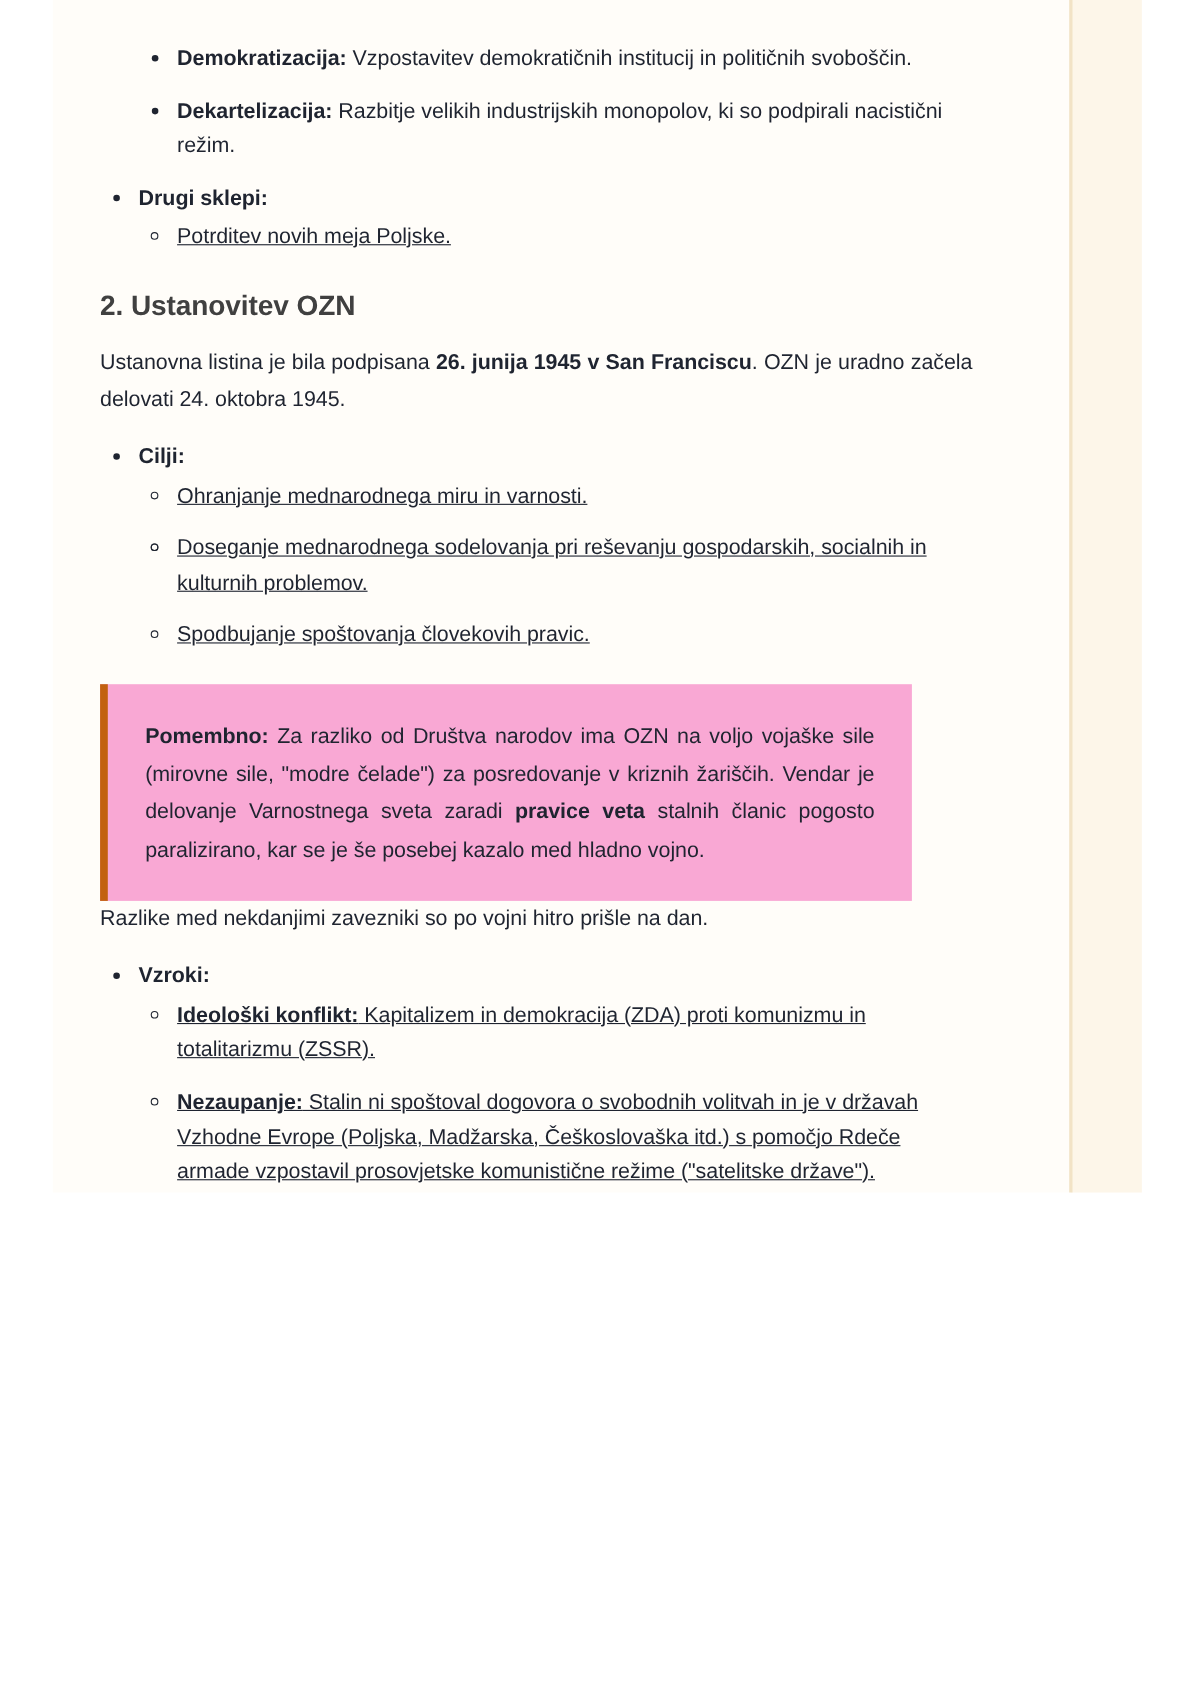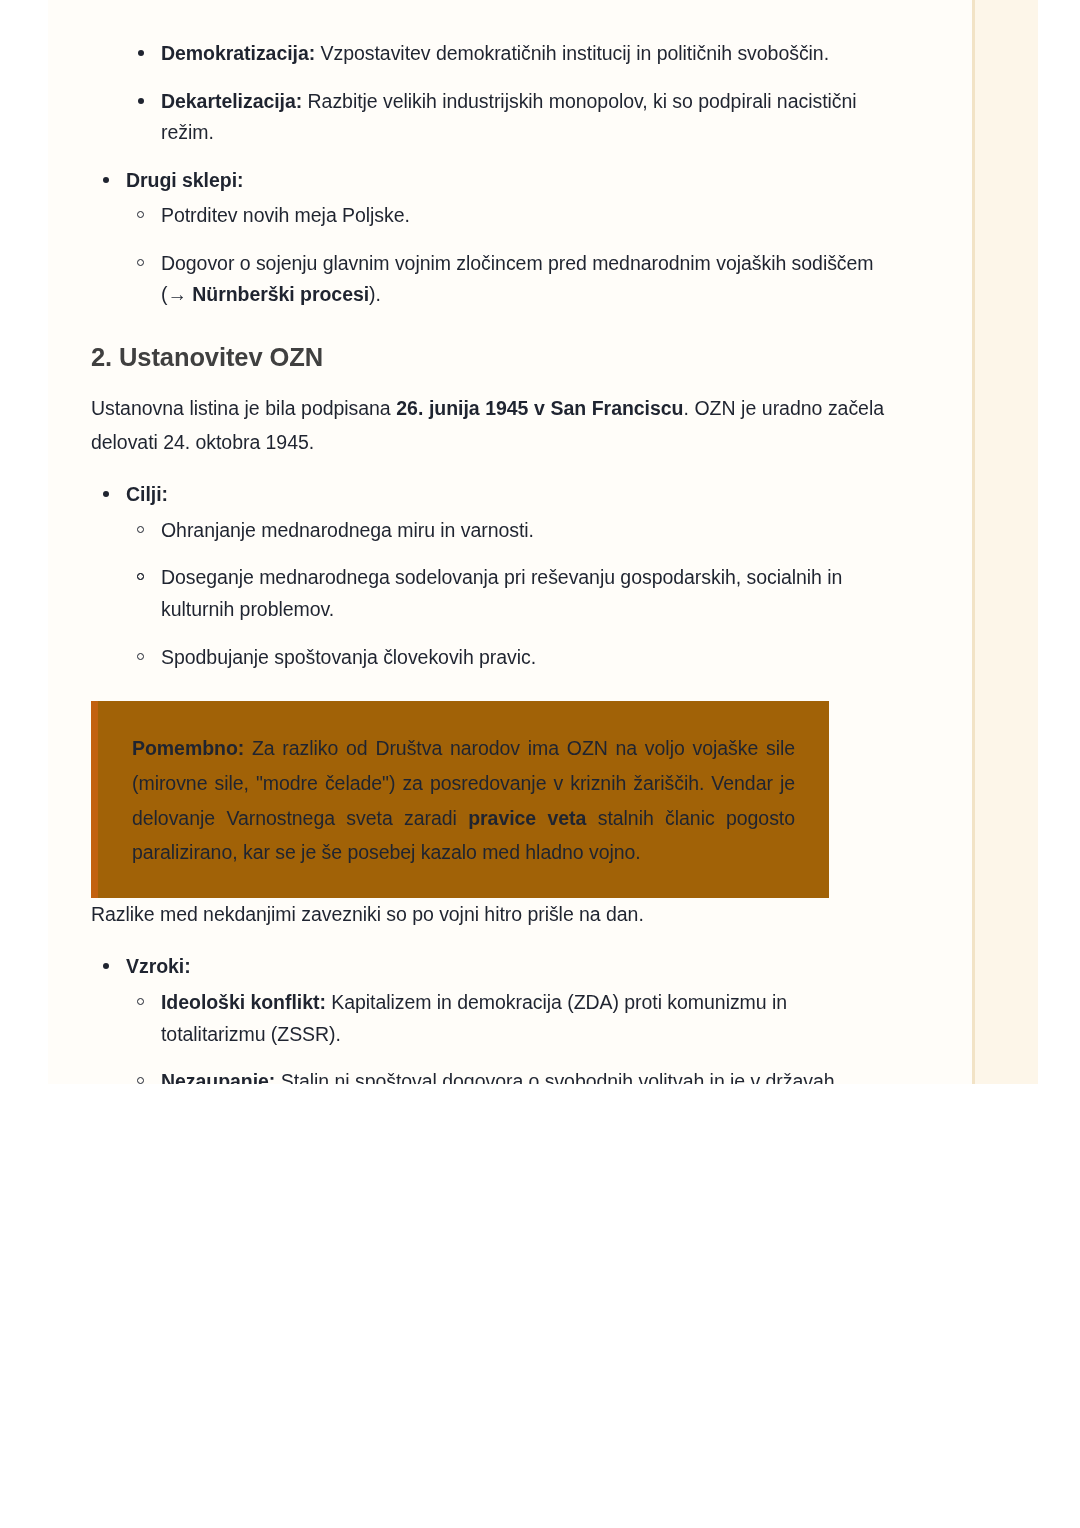--- a/index.html
+++ b/index.html
@@ -80,20 +80,21 @@
 
   ul.lvl2 {
     list-style: none;
     margin: 4px 0 0 0;
     padding: 0;
   }
   ul.lvl2 > li {
     position: relative;
     padding-left: 35px;
     margin: 0 0 16px 0;
+    text-decoration: underline;
   }
   ul.lvl2 > li > .circ {
     position: absolute;
     left: 11px;
     top: 11px;
     width: 7px;
     height: 7px;
     border-radius: 50%;
     border: 1.6px solid #1f2430;
     background: transparent;
@@ -148,21 +149,21 @@
     text-align: justify;
     letter-spacing: -0.05px;
   }
   p.para.left { text-align: left; }
 
   
   .callout {
     position: relative;
     margin: 28px 0 0 0;
     width: 738px;
-    background: #a16207;
+    background: #f9a8d4;
     border-left: 7px solid #c2610f;
     padding: 30px 34px 28px 34px;
   }
   .callout p {
     margin: 0;
     font-size: 19.5px;
     line-height: 1.78;
     color: #1f2430;
     text-align: justify;
     letter-spacing: -0.05px;
@@ -203,24 +204,20 @@
 
       <ul class="lvl1">
         <li>
           <span class="disc"></span>
           <span class="txt bold">Drugi sklepi:</span>
           <ul class="lvl2">
             <li>
               <span class="circ"></span>
               <span class="txt"><span>Potrditev novih meja Poljske.</span></span>
             </li>
-            <li>
-              <span class="circ"></span>
-              <span class="txt"><span>Dogovor o sojenju glavnim vojnim zločincem pred mednarodnim vojaških sodiščem (→ </span><b class="bold">Nürnberški procesi</b><span>).</span></span>
-            </li>
           </ul>
         </li>
       </ul>
 
       <h2 class="section">2. Ustanovitev OZN</h2>
 
       <p class="para"><span>Ustanovna listina je bila podpisana </span><b class="bold">26. junija 1945 v San Franciscu</b><span>. OZN je uradno začela delovati 24. oktobra 1945.</span></p>
 
       <ul class="lvl1">
         <li>

